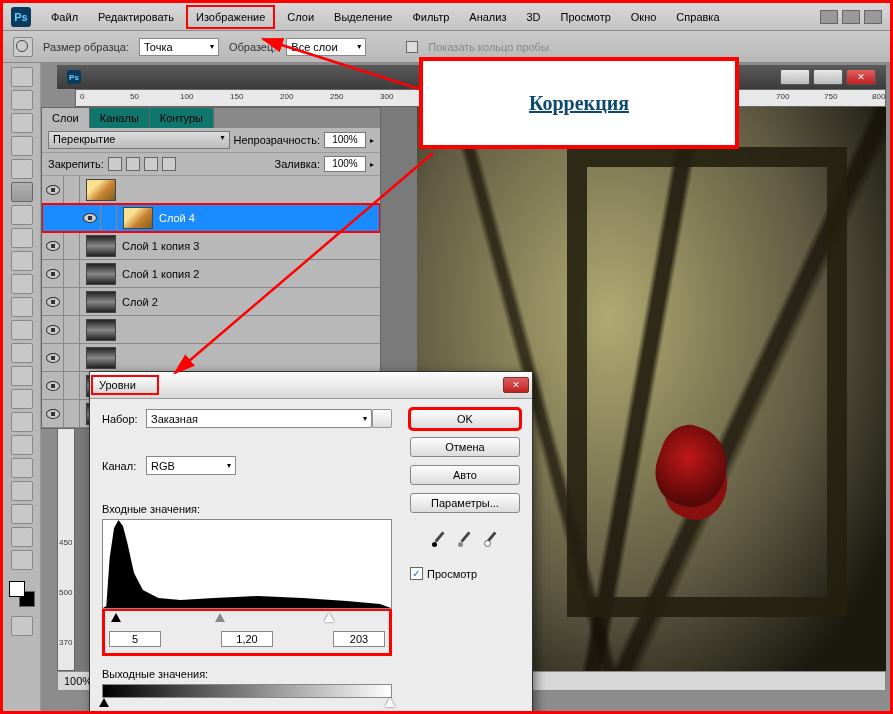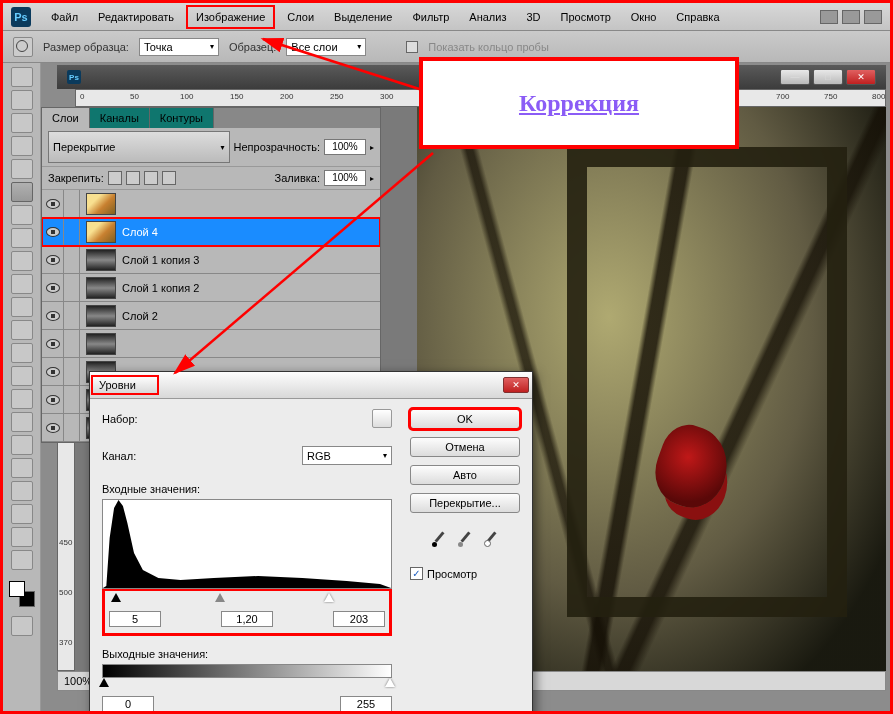--- a/index.html
+++ b/index.html
@@ -65,29 +65,29 @@
   .image-frame { position:absolute; right:50px; top:40px; width:280px; height:470px; border:20px solid rgba(35,32,15,0.9); }
   
   .statusbar { position:absolute; left:16px; right:4px; bottom:20px; height:20px; background:#d8d8d8; border:1px solid #888; display:flex; align-items:center; padding:0 6px; font-size:10px; gap:8px; }
   
   
   .panel { position:absolute; left:0px; top:44px; width:340px; background:#aaa; border:1px solid #666; z-index:5; }
   .panel-tabs { display:flex; background:#888; }
   .panel-tab { padding:4px 10px; background:#0f766e; border-right:1px solid #666; cursor:pointer; }
   .panel-tab.active { background:#b8b8b8; }
   .panel-row { display:flex; align-items:center; padding:3px 6px; background:#b8b8b8; border-bottom:1px solid #999; gap:4px; }
-  .panel-select { flex:1; background:linear-gradient(#ddd,#bbb); border:1px solid #777; padding:1px 4px; height:32px; display:flex; align-items:center; }
+  .panel-select { flex:1; background:linear-gradient(#ddd,#bbb); border:1px solid #777; padding:1px 4px; height:18px; display:flex; align-items:flex-start; }
   .panel-select::after { content:"▾"; margin-left:auto; font-size:8px; }
   .panel-num { width:42px; background:#fff; border:1px solid #777; text-align:center; height:16px; line-height:14px; font-size:10px; }
   .lock-icon { width:14px; height:14px; border:1px solid #666; background:#ccc; }
   
   .layers-list { max-height:300px; overflow:hidden; }
   .layer { display:flex; align-items:center; background:#b8b8b8; border-bottom:1px solid #888; height:28px; }
   .layer.selected { background:#1a8cff; color:#fff; }
-  .layer.hl-box { outline: 2px solid red; outline-offset:-1px; }
+  .layer.hl-box { outline: 2px solid red; outline-offset:-1px;padding-left:37px; }
   .layer-eye { width:22px; height:28px; display:flex; align-items:center; justify-content:center; border-right:1px solid #888; }
   .layer-eye::before { content:""; width:12px; height:8px; border:1px solid #333; border-radius:50%; background:radial-gradient(circle,#333 30%,#ccc 31%); }
   .layer-spacer { width:16px; height:28px; border-right:1px solid #888; }
   .layer-thumb { width:30px; height:22px; background:linear-gradient(135deg,#f8e090 30%,#c88030 60%,#806020); border:1px solid #444; margin:0 6px; }
   .layer-thumb.bw { background:linear-gradient(#222,#888,#222); }
   .layer-name { flex:1; font-size:11px; }
   
   
   .dialog { position:absolute; left:48px; top:308px; width:444px; height:348px; background:#ececec; border:1px solid #333; z-index:20; box-shadow:3px 3px 10px rgba(0,0,0,0.5); }
   .dlg-title { background:linear-gradient(#fdfdfd,#d8d8d8); padding:5px 8px; border-bottom:1px solid #999; display:flex; align-items:center; }
@@ -100,21 +100,21 @@
   .dlg-btn { background:linear-gradient(#fdfdfd,#dcdcdc); border:1px solid #888; border-radius:3px; padding:3px 6px; text-align:center; cursor:pointer; }
   .dlg-btn.hl { outline:3px solid red; outline-offset:-1px; }
   .dlg-eyedrops { display:flex; gap:8px; justify-content:center; margin-top:10px; }
   .eyedrop { width:18px; height:18px; position:relative; }
   .eyedrop::before { content:""; position:absolute; width:3px; height:12px; background:#444; top:0; left:8px; transform:rotate(40deg); }
   .eyedrop::after { content:""; position:absolute; width:5px; height:5px; border-radius:50%; bottom:2px; left:2px; }
   .eyedrop.black::after{background:#000;} .eyedrop.gray::after{background:#888;} .eyedrop.white::after{background:#fff;border:1px solid #666;}
   .dlg-check { display:flex; align-items:center; gap:4px; margin-top:10px; }
   .dlg-checkbox { width:13px; height:13px; border:1px solid #666; background:#fff; display:flex; align-items:center; justify-content:center; color:#2060c0; font-size:10px; }
   
-  .form-row { display:flex; align-items:center; margin-bottom:18px;justify-content:space-between; }
+  .form-row { display:flex; align-items:center; margin-bottom:28px; }
   .form-label { min-width:44px; }
   .form-select { background:#fff; border:1px solid #888; padding:1px 4px; height:19px; display:flex; align-items:center; }
   .form-select.wide { flex:1; }
   .form-select::after { content:"▾"; margin-left:auto; font-size:8px; }
   .icon-btn { width:20px; height:19px; border:1px solid #999; background:linear-gradient(#fff,#ddd); border-radius:2px; }
   .histo { height:90px; background:#fff; border:1px solid #888; position:relative; overflow:hidden; margin-top:4px; }
   .histo-shape { position:absolute; bottom:0; left:0; right:0; height:90px; }
   .histo-shape svg { width:100%; height:100%; display:block; }
   .hl-inputs { border:3px solid red; padding:2px 4px 6px 4px; margin-top:-1px; }
   .sliders { height:14px; position:relative; margin:0 2px; }
@@ -123,21 +123,21 @@
   .slider-tri.gray { border-bottom-color:#888; }
   .slider-tri.white { border-bottom-color:#fff; filter:drop-shadow(0 0 1px #666); }
   .level-inputs { display:flex; justify-content:space-between; margin-top:4px; }
   .level-input { width:52px; background:#fff; border:1px solid #888; text-align:center; padding:1px; }
   
   .output-label { margin-top:12px; }
   .gradient-bar { height:14px; background:linear-gradient(to right,#000,#fff); border:1px solid #888; margin-top:4px; }
   
   
   .callout { position:absolute; left:416px; top:54px; width:320px; height:92px; background:#fff; border:4px solid red; z-index:30; display:flex; align-items:center; justify-content:center; }
-  .callout-text { color:#8b5cf6; font-size:24px; font-weight:bold; text-decoration:underline; font-family: Georgia, serif; }
+  .callout-text { color:#0c4a6e; font-size:20px; font-weight:bold; text-decoration:underline; font-family: Georgia, serif; }
   .arrow-line { position:absolute; z-index:25; pointer-events:none; }
 </style>
 </head>
 <body>
 
 <div class="menubar">
   <div class="ps-logo">Ps</div>
   <div class="menu-item">Файл</div>
   <div class="menu-item">Редактировать</div>
   <div class="menu-item hl">Изображение</div>
@@ -329,20 +329,23 @@
 
     <div class="dialog">
       <div class="dlg-title-wrap">
         <div class="dlg-title hl">Уровни</div>
         <div class="dlg-close">✕</div>
       </div>
       <div class="dlg-body">
         <div class="dlg-left">
           <div class="form-row">
             <span class="form-label">Набор:</span>
+            <div class="form-select wide">
+                <span>Заказная</span>
+              </div>
             <div class="icon-btn"></div>
           </div>
           <div class="form-row">
             <span class="form-label">Канал:</span>
             <div class="form-select" style="width:90px">
                 <span>RGB</span>
               </div>
           </div>
           <div>Входные значения:</div>
           <div class="histo">
@@ -372,21 +375,21 @@
           </div>
           <div class="level-inputs">
             <input class="level-input" value="0" style="">
             <input class="level-input" value="255" style="">
           </div>
         </div>
         <div class="dlg-right">
           <div class="dlg-btn hl">OK</div>
           <div class="dlg-btn">Отмена</div>
           <div class="dlg-btn">Авто</div>
-          <div class="dlg-btn">Перекрытие...</div>
+          <div class="dlg-btn">Параметры...</div>
           <div class="dlg-eyedrops">
             <div class="eyedrop black"></div>
             <div class="eyedrop gray"></div>
             <div class="eyedrop white"></div>
           </div>
           <div class="dlg-check">
             <div class="dlg-checkbox">✓</div>
             <span>Просмотр</span>
           </div>
         </div>

